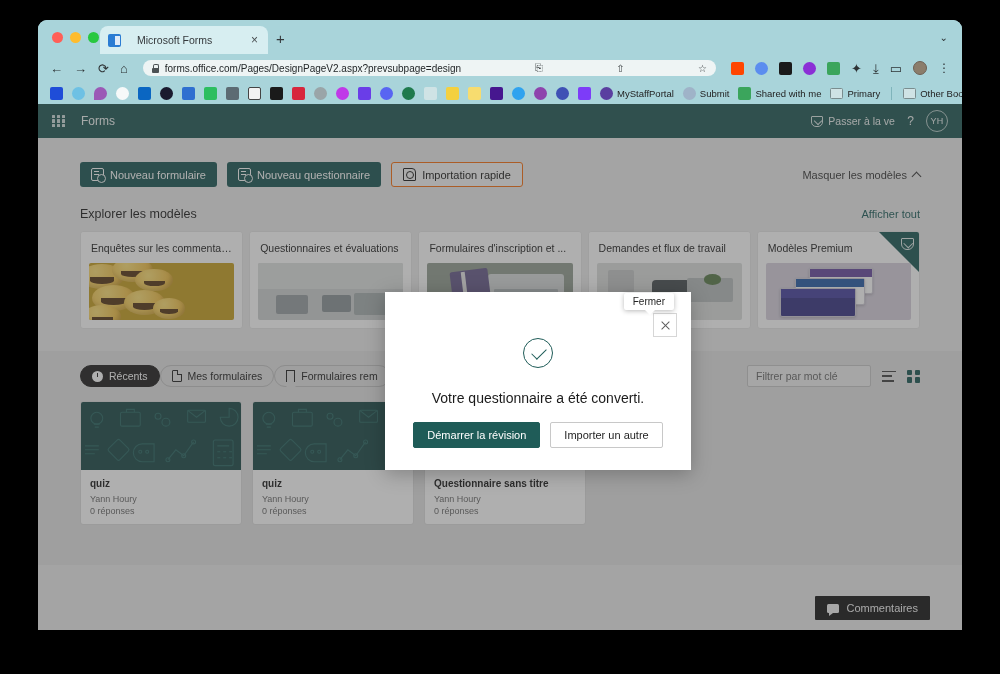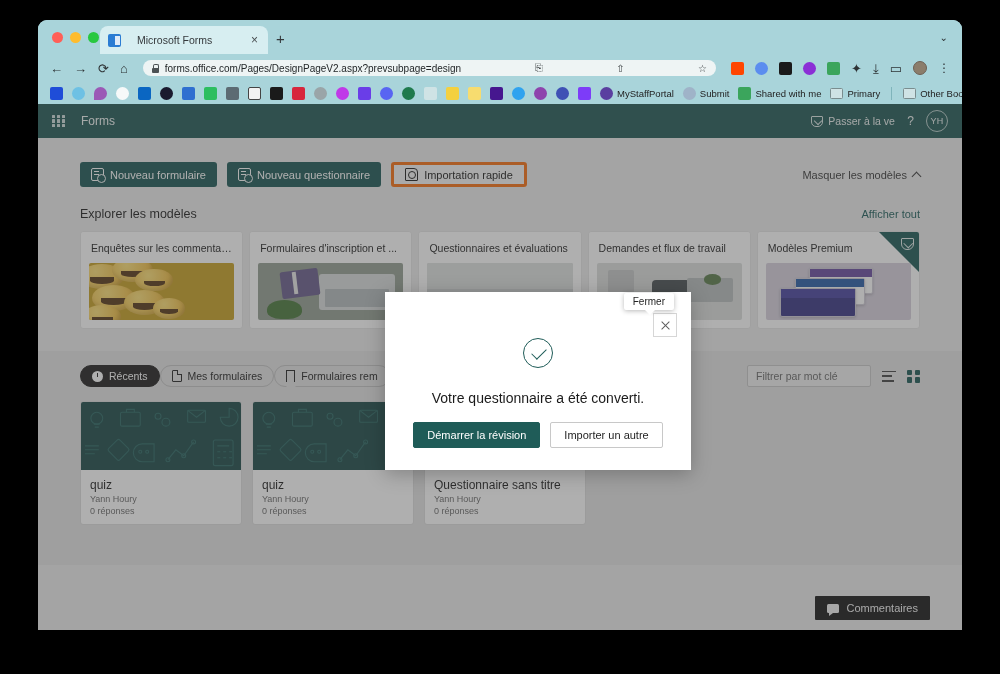--- a/index.html
+++ b/index.html
@@ -178,21 +178,21 @@
   }
   .btn {
     height: 25px; border-radius: 3px;
     display: inline-flex; align-items: center; gap: 6px;
     padding: 0 11px;
     font-size: 11px;
     cursor: pointer;
     white-space: nowrap;
   }
   .btn.primary { background: #205b58; color: #fff; }
-  .btn.ghost { background: #f7f7f7; color: #20201f; border: 3px solid #f97316; margin-left: 10px; }
+  .btn.ghost { background: #f7f7f7; color: #20201f; border: 1px solid #f97316; margin-left: 10px; }
   .btn + .btn.primary { margin-left: 10px; }
 
   .ico-form {
     width: 13px; height: 13px; flex: 0 0 13px; position: relative;
     border: 1.2px solid currentColor; border-radius: 2px;
   }
   .ico-form::before {
     content:""; position:absolute; left:1.5px; top:2px; width:5px; height:1.2px;
     background: currentColor; box-shadow: 0 3px 0 currentColor;
   }
@@ -398,21 +398,21 @@
     display: flex; flex-direction: column;
   }
   .fthumb {
     height: 68px;
     background: #1f4d4b;
     position: relative;
     overflow: hidden;
   }
   .fthumb svg { position: absolute; inset: 0; width: 100%; height: 100%; }
   .fbody { padding: 8px 9px 0 9px; flex: 1; display: flex; flex-direction: column; }
-  .fname { font-size: 12px; color: #1f1f1f; white-space: nowrap; overflow: hidden; text-overflow: ellipsis; }
+  .fname { font-size: 10px; color: #1f1f1f; white-space: nowrap; overflow: hidden; text-overflow: ellipsis; font-weight: bold; }
   .fmeta { margin-top: auto; padding-bottom: 8px; }
   .fowner { font-size: 9px; color: #6d6d6d; }
   .fresp { font-size: 9px; color: #6d6d6d; margin-top: 2px; }
 
   
   .feedback {
     position: absolute; right: 32px; bottom: 10px;
     height: 24px;
     background: #1b1b1b; color: #f2f2f2;
     display: flex; align-items: center; gap: 7px;
@@ -667,38 +667,38 @@
               <span class="e" style="left:32%;  top:10%; width:26%; height:40%"></span>
               <span class="e" style="left:2%;   top:38%; width:30%; height:46%"></span>
               <span class="e" style="left:24%;  top:48%; width:28%; height:44%"></span>
               <span class="e" style="left:-4%;  top:74%; width:26%; height:40%"></span>
               <span class="e" style="left:44%;  top:62%; width:22%; height:36%"></span>
             </div>
           </div>
         </div>
 
         <div class="tpl">
+          <div class="tpl-title">Questionnaires et évaluations</div>
+          <div class="tpl-img">
+            <div class="art-class">
+              <span class="d1"></span>
+                <span class="d2"></span>
+                <span class="d3"></span>
+            </div>
+          </div>
+        </div>
+
+        <div class="tpl">
           <div class="tpl-title">Formulaires d'inscription et ...</div>
           <div class="tpl-img">
             <div class="art-desk">
               <span class="lap"></span>
                 <span class="bk"></span>
                 <span class="pen"></span>
                 <span class="plant"></span>
-            </div>
-          </div>
-        </div>
-
-        <div class="tpl">
-          <div class="tpl-title">Questionnaires et évaluations</div>
-          <div class="tpl-img">
-            <div class="art-class">
-              <span class="d1"></span>
-                <span class="d2"></span>
-                <span class="d3"></span>
             </div>
           </div>
         </div>
 
         <div class="tpl">
           <div class="tpl-title">Demandes et flux de travail</div>
           <div class="tpl-img">
             <div class="art-office">
               <span class="wl"></span>
                 <span class="ch"></span>

